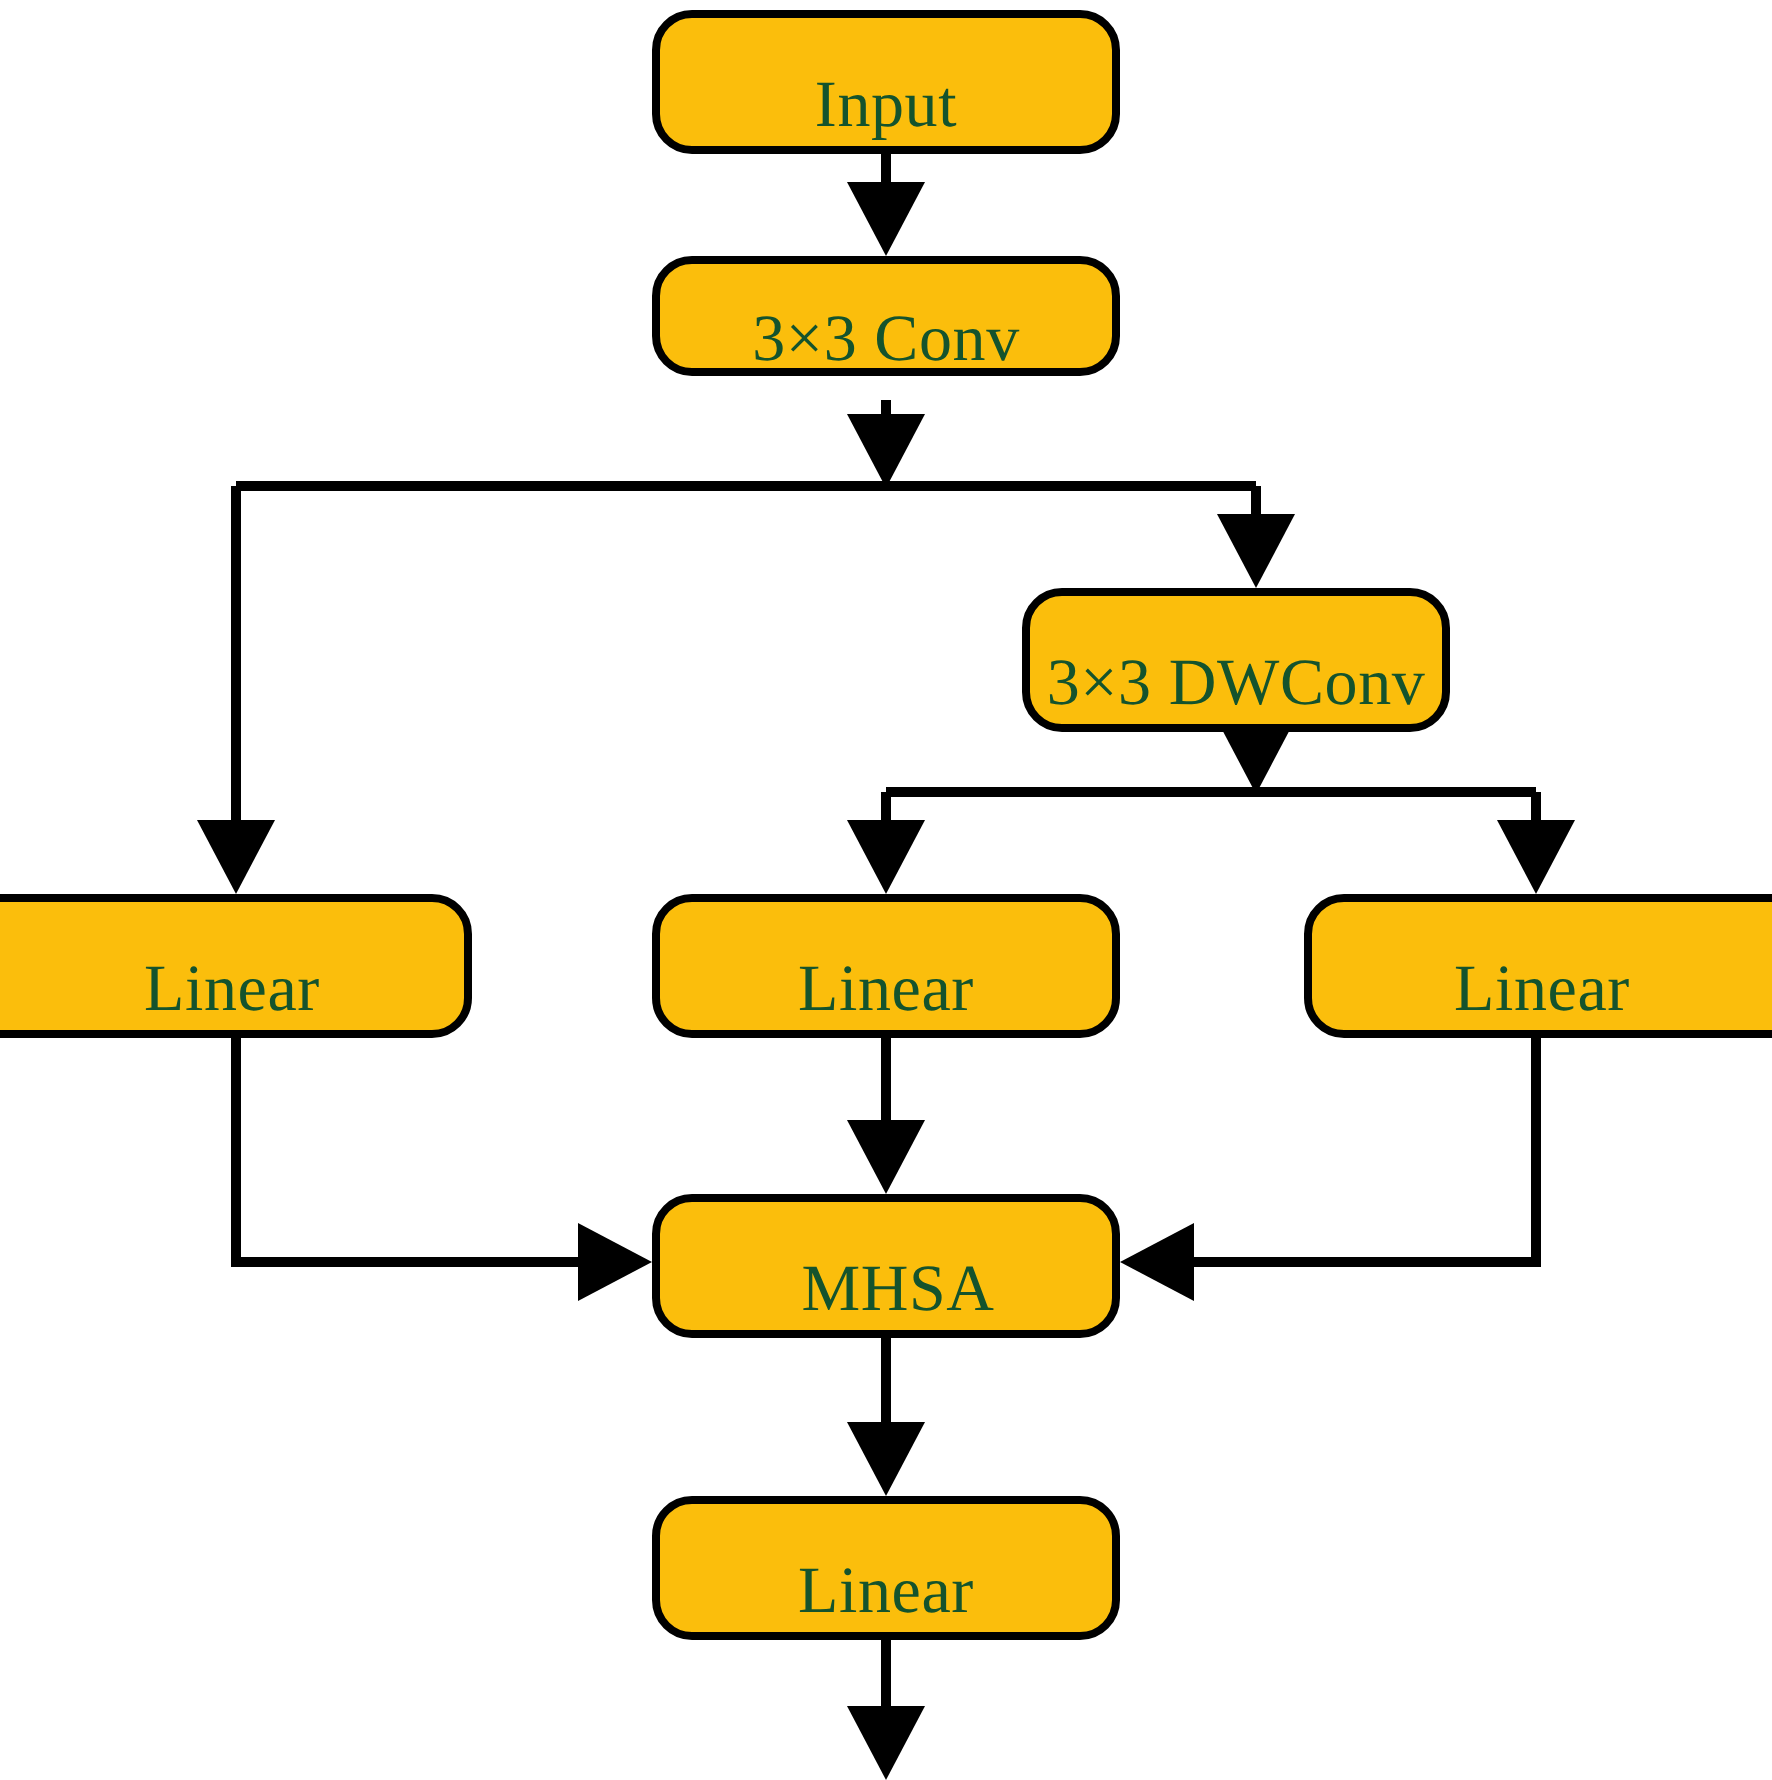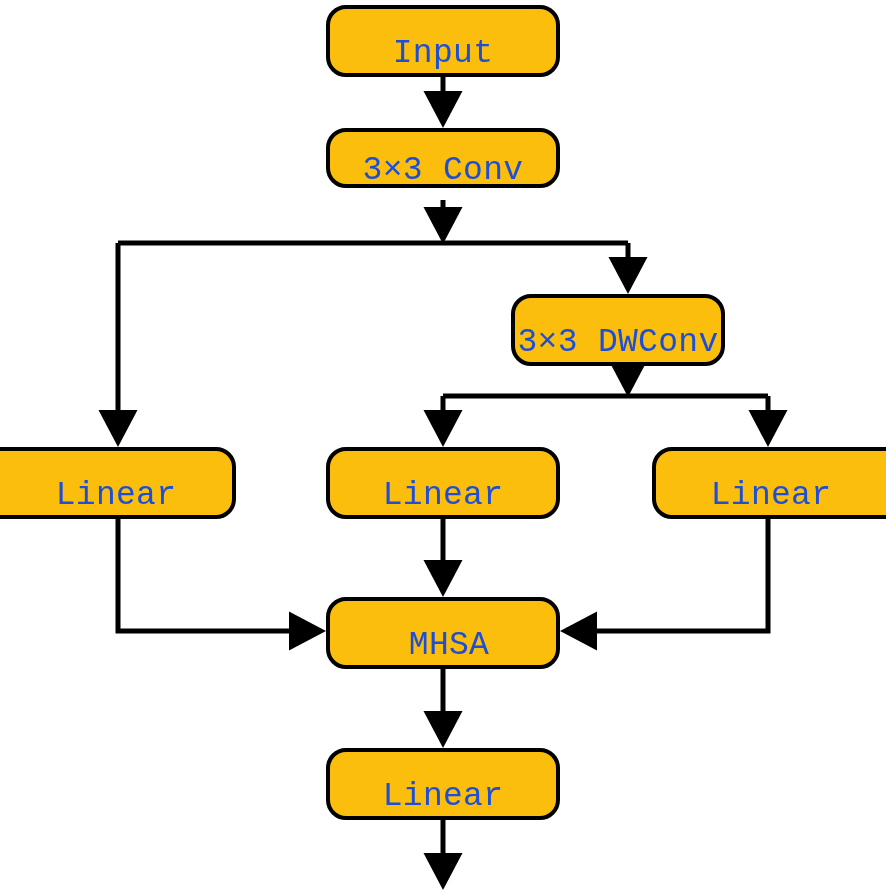--- a/index.html
+++ b/index.html
@@ -30,24 +30,24 @@
     box-sizing: border-box;
     background: #fbbe0c;
     border: 4px solid #000000;
     border-radius: 20px;
     display: flex;
     align-items: center;
     justify-content: center;
     z-index: 2;
   }
   .node-label {
-    font-family: Liberation Mono, monospace;
+    font-family: Liberation Serif, serif;
     font-size: 33px;
     line-height: 1;
-    color: #1d4ed8;
+    color: #14532d;
     letter-spacing: 0.3px;
     white-space: nowrap;
     user-select: none;
     margin-top: 24px;
   }
   
   #node-input      { left: 326px; top: 5px;   width: 234px; height: 72px; }
   #node-conv       { left: 326px; top: 128px; width: 234px; height: 60px; }
   #node-dwconv     { left: 511px; top: 294px; width: 214px; height: 72px; }
   #node-linear-q   { left: -4px;  top: 447px; width: 240px; height: 72px;

